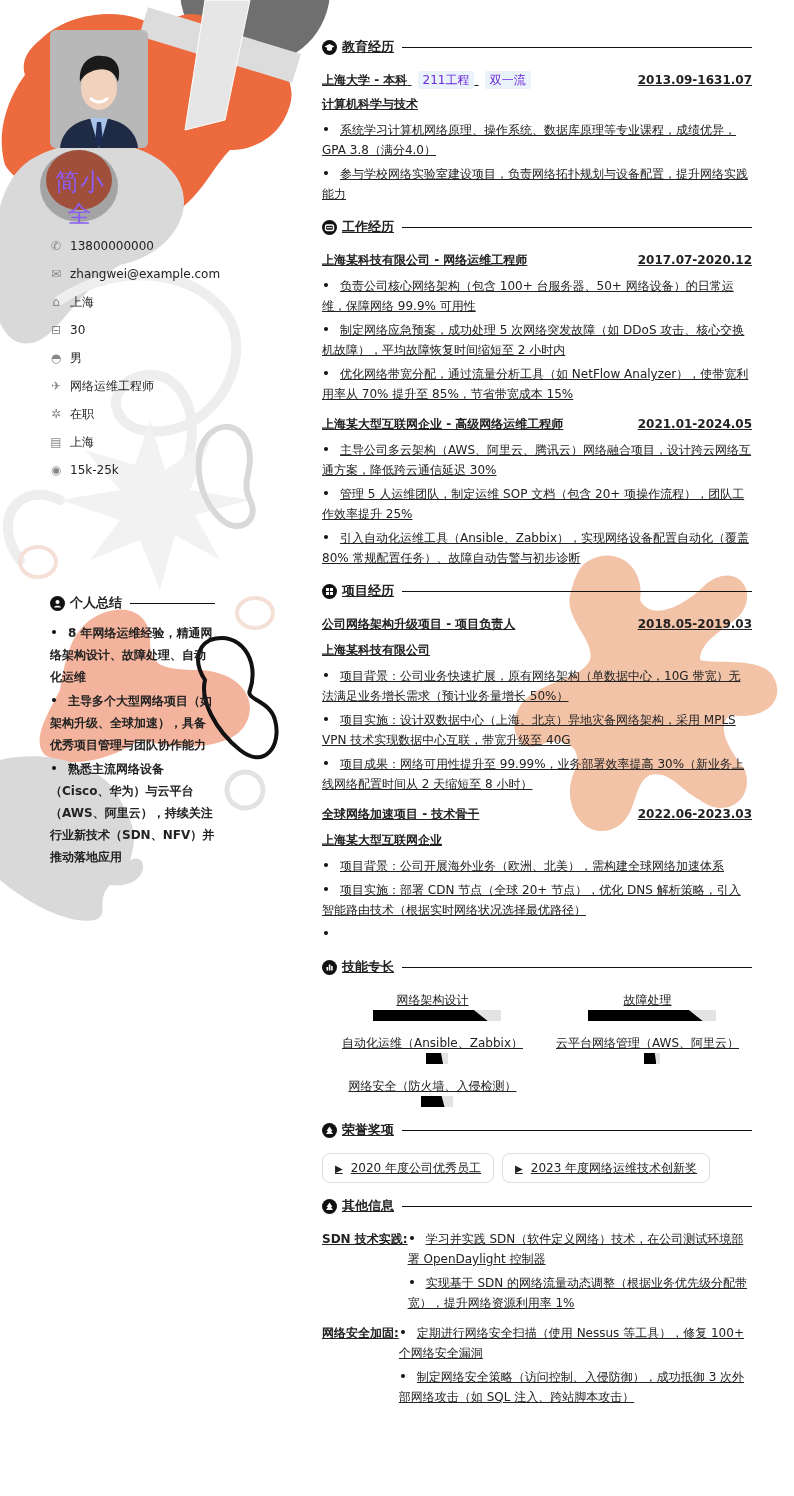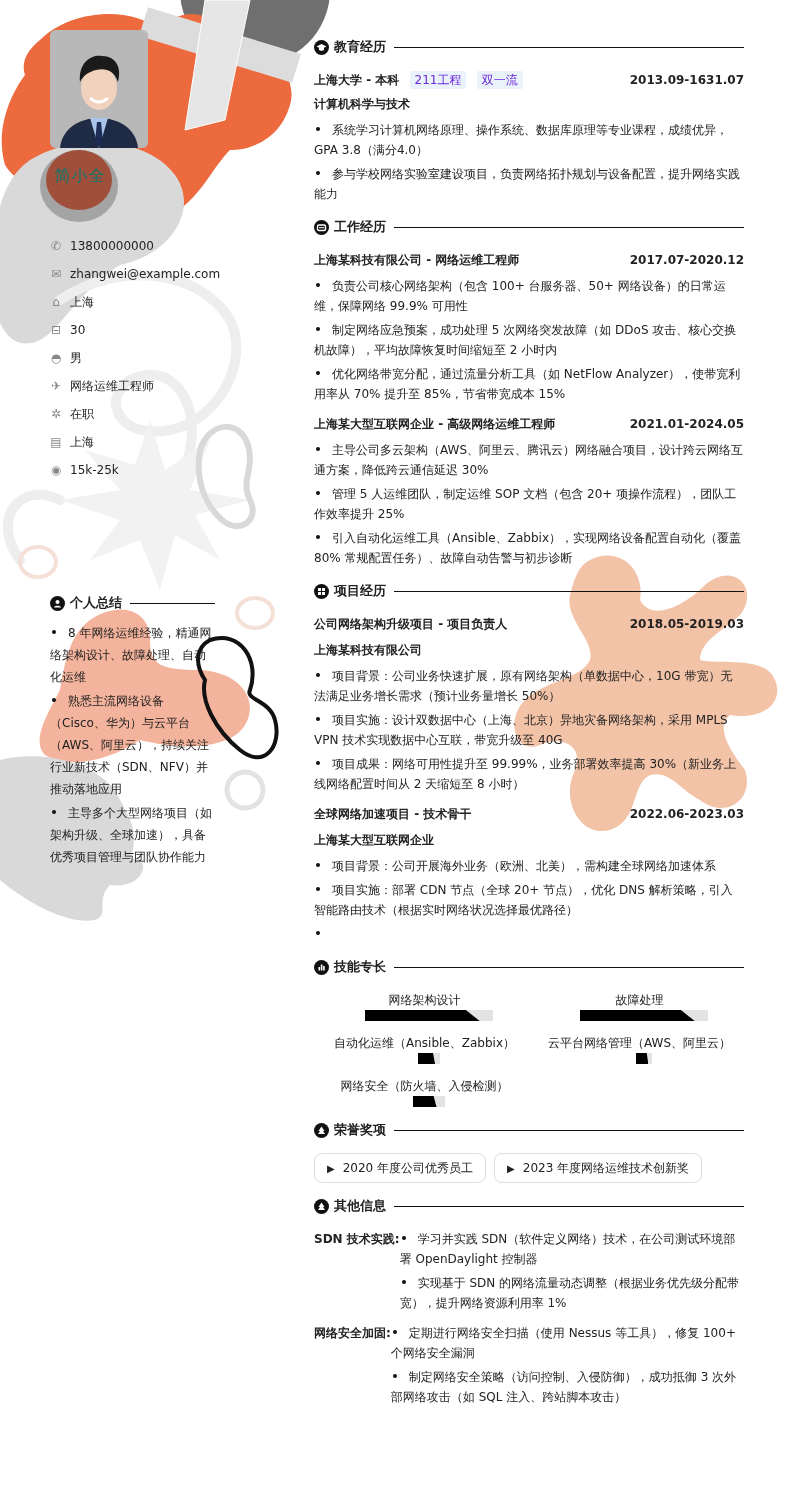--- a/index.html
+++ b/index.html
@@ -4,33 +4,33 @@
 <style>
   html,body{margin:0;padding:0;}
   body{width:794px;height:1496px;position:relative;overflow:hidden;background:#fff;
        font-family:"DejaVu Sans","Liberation Sans",sans-serif;color:#222;font-size:12px;}
   .bg{position:absolute;left:0;top:0;width:794px;height:1496px;z-index:0;}
   .layer{position:absolute;z-index:1;}
   
   .photo{position:absolute;left:50px;top:30px;width:98px;height:118px;border-radius:6px;background:#b9b9b9;overflow:hidden;}
   .name-circle{position:absolute;left:46px;top:150px;width:66px;height:60px;border-radius:50%;background:#a0503a;
        box-shadow:0 6px 0 6px rgba(120,120,120,.55);}
-  .name{position:absolute;left:48px;top:166px;width:64px;text-align:center;color:#0f766e;font-size:16px;letter-spacing:1px;}
+  .name{position:absolute;left:48px;top:166px;width:64px;text-align:center;color:#8b5cf6;font-size:24px;letter-spacing:1px;}
   .info{position:absolute;left:50px;top:232px;}
   .info-row{display:flex;align-items:center;height:28px;font-size:12px;color:#222;}
   .info-row .ic{width:12px;height:12px;margin-right:8px;color:#888;display:inline-flex;align-items:center;justify-content:center;}
   .side-sec{position:absolute;left:50px;top:594px;width:165px;}
   .sec-title{display:flex;align-items:center;font-weight:bold;font-size:13px;}
   .sec-title .badge{width:15px;height:15px;border-radius:50%;background:#111;display:inline-flex;align-items:center;justify-content:center;margin-right:5px;}
   .sec-title .line{flex:1;height:1px;background:#111;margin-left:8px;}
-  .side-list{margin:10px 0 16px;padding:0;list-style:none;}
+  .side-list{margin:10px 0 16px;padding:0;list-style:none;font-weight:bold;}
   .side-list li{font-size:12px;line-height:22px;margin-bottom:2px;}
   .bul{display:inline-block;width:4px;height:4px;background:#111;border-radius:50%;vertical-align:middle;margin:0 12px 3px 2px;}
   
-  .main{position:absolute;left:314px;top:38px;width:430px;}
+  .main{position:absolute;left:322px;top:38px;width:430px;text-decoration:underline;}
   .sec{margin-bottom:14px;}
   .main .sec-title{margin-bottom:14px;}
   .entry-head{display:flex;justify-content:space-between;font-weight:bold;font-size:12px;line-height:20px;}
   .entry-sub{font-weight:bold;font-size:12px;line-height:20px;margin-top:6px;}
   .tag{display:inline-block;background:#eaf3fb;color:#6d28d9;font-weight:normal;padding:0 5px;margin-left:6px;font-size:12px;line-height:18px;border-radius:2px;}
   .blist{margin:6px 0 0;padding:0;list-style:none;}
   .blist li{font-size:12px;line-height:20px;margin-bottom:4px;}
   .entry{margin-bottom:10px;}
   .skills{display:grid;grid-template-columns:221px 209px;row-gap:12px;}
   .skill{display:flex;align-items:center;font-size:12px;line-height:20px;flex-direction:column;}
@@ -138,22 +138,22 @@
       <svg width="11" height="11" viewBox="0 0 11 11">
           <circle cx="5.5" cy="4" r="2" fill="#fff"></circle>
           <path d="M2,9.5 C2,7 9,7 9,9.5 Z" fill="#fff"></path>
         </svg>
     </span>
     <span>个人总结</span>
     <span class="line"></span>
   </div>
   <ul class="side-list">
     <li><span class="bul"></span><span>8 年网络运维经验，精通网络架构设计、故障处理、自动化运维</span></li>
+    <li><span class="bul"></span><span>主导多个大型网络项目（如架构升级、全球加速），具备优秀项目管理与团队协作能力</span></li>
     <li><span class="bul"></span><span>熟悉主流网络设备（Cisco、华为）与云平台（AWS、阿里云），持续关注行业新技术（SDN、NFV）并推动落地应用</span></li>
-    <li><span class="bul"></span><span>主导多个大型网络项目（如架构升级、全球加速），具备优秀项目管理与团队协作能力</span></li>
   </ul>
 </div>
 
 <div class="layer main">
 
   <div class="sec">
     <div class="sec-title">
       <span class="badge">
         <svg width="11" height="11" viewBox="0 0 11 11">
             <path d="M0.5,4.5 L5.5,2 L10.5,4.5 L5.5,7 Z" fill="#fff"></path>

